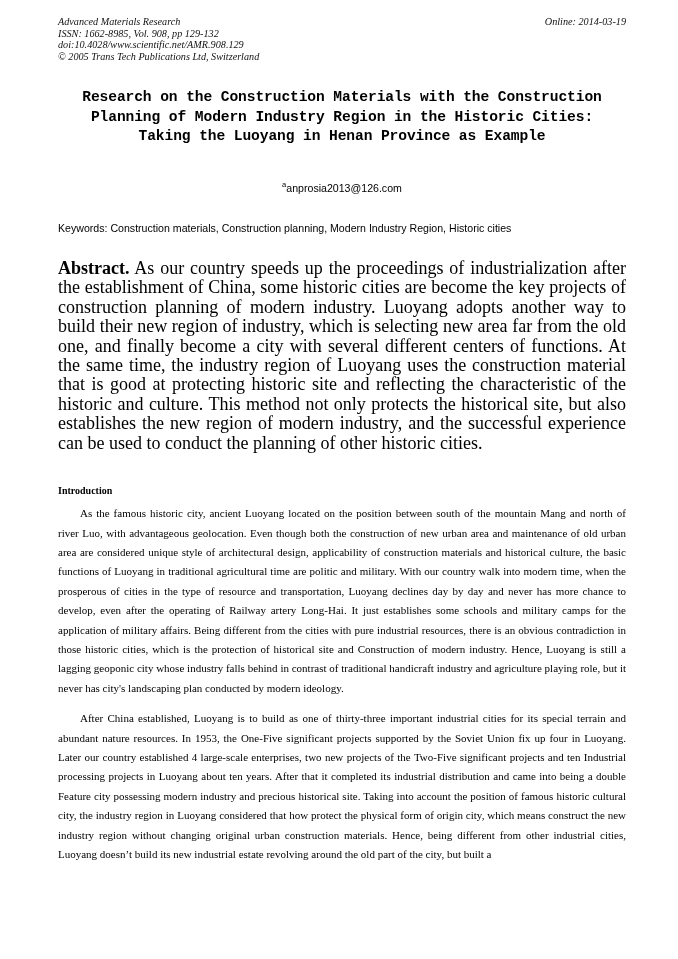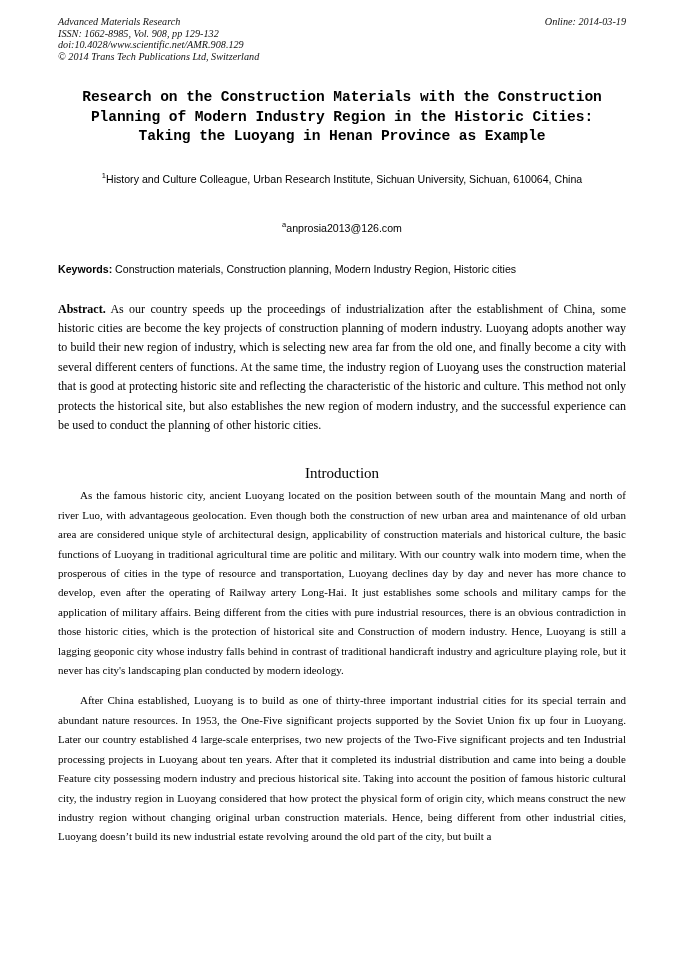--- a/index.html
+++ b/index.html
@@ -85,39 +85,39 @@
   .email sup { font-size: 7.5px; vertical-align: super; }
 
   
   .keywords {
     margin-top: 26px;
     font-family: "Liberation Sans", sans-serif;
     font-size: 10.6px;
     line-height: 15px;
     text-align: left;
   }
-  .keywords .kw-label { font-weight: bold; }
+  .keywords .kw-label { font-weight: normal; }
 
   
   .abstract {
     margin-top: 23px;
-    font-size: 12px;
+    font-size: 18px;
     line-height: 19.4px;
     text-align: justify;
     text-justify: inter-word;
   }
   .abstract .ab-label { font-weight: bold; }
 
   
   .section-heading {
     margin-top: 30px;
-    font-weight: normal;
-    font-size: 15px;
+    font-weight: bold;
+    font-size: 10px;
     line-height: 16px;
-    text-align: center;
+    text-align: left;
   }
 
   .body-par {
     margin-top: 5px;
     font-size: 11px;
     line-height: 19.4px;
     text-align: justify;
     text-justify: inter-word;
     text-indent: 22px;
   }
@@ -126,31 +126,28 @@
 </head>
 <body>
 
 <div class="page">
 
   <div class="jheader">
     <div class="left-block">
       <span class="hline">Advanced Materials Research</span>
       <span class="hline">ISSN: 1662-8985, Vol. 908, pp 129-132</span>
       <span class="hline">doi:10.4028/www.scientific.net/AMR.908.129</span>
-      <span class="hline">© 2014 Trans Tech Publications Ltd, Switzerland</span>
+      <span class="hline">© 2005 Trans Tech Publications Ltd, Switzerland</span>
     </div>
     <div class="online">Online: 2014-03-19</div>
   </div>
 
   <h1 class="title">Research on the Construction Materials with the Construction Planning of Modern Industry Region in the Historic Cities: Taking the Luoyang in Henan Province as Example</h1>
 
 
-  <div class="affil">
-    <sup>1</sup><span>History and Culture Colleague, Urban Research Institute, Sichuan University, Sichuan, 610064, China</span>
-  </div>
 
   <div class="email">
     <sup>a</sup><span>anprosia2013@126.com</span>
   </div>
 
   <div class="keywords">
     <span class="kw-label">Keywords:</span><span> Construction materials, Construction planning, Modern Industry Region, Historic cities</span>
   </div>
 
   <div class="abstract">

